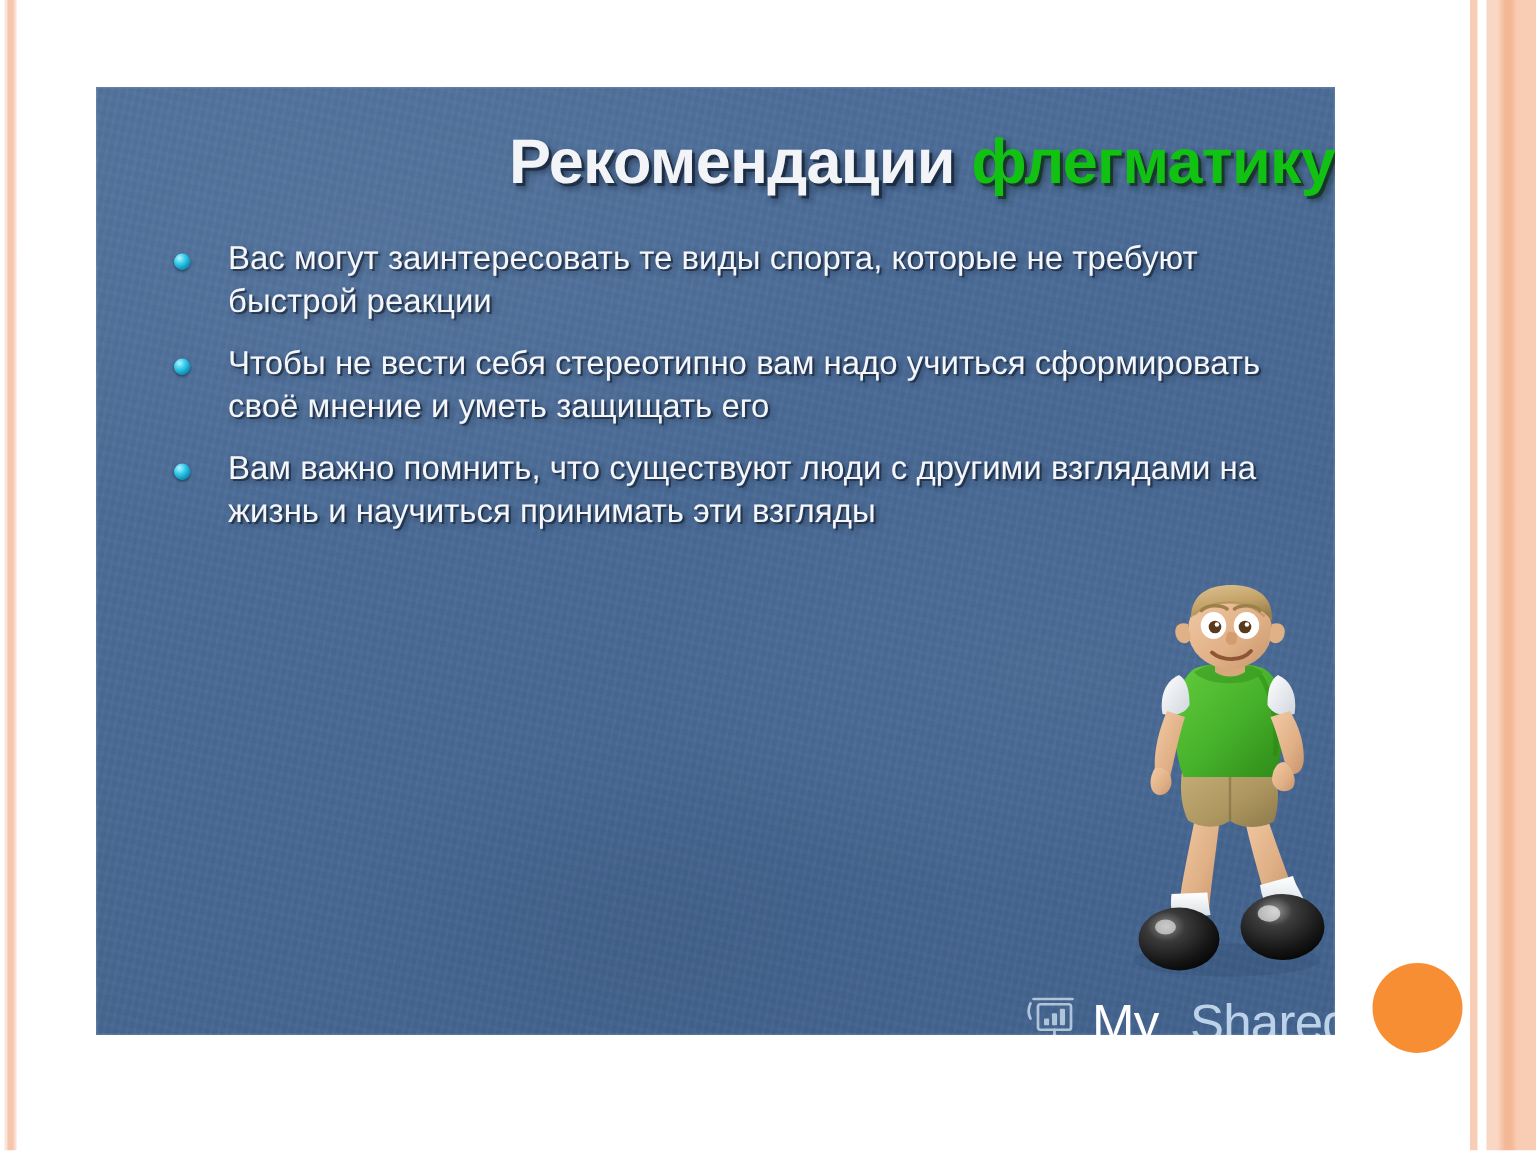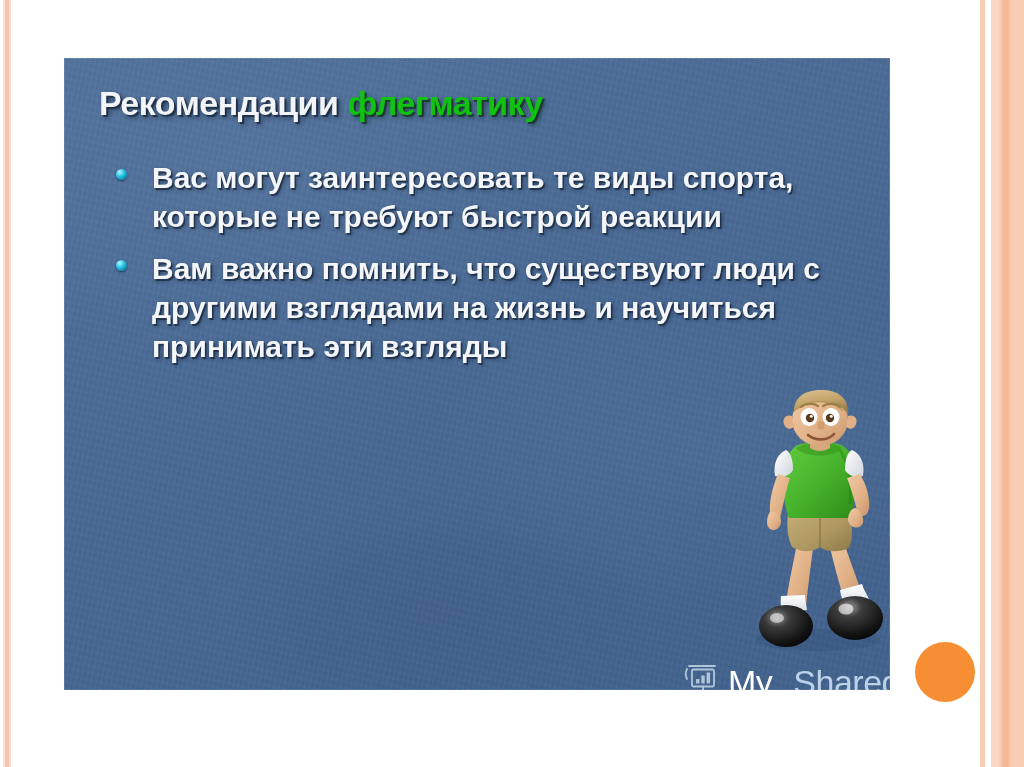--- a/index.html
+++ b/index.html
@@ -89,22 +89,22 @@
     z-index: 3;
     height: 100%;
   }
 
   
   .slide-title {
     position: absolute;
     left: 0;
     right: 0;
     top: 26px;
-    text-align: left;
-    font-size: 34px;
+    text-align: right;
+    font-size: 42px;
     font-weight: 700;
     letter-spacing: -0.5px;
     white-space: nowrap;
     padding-left: 35px;
   }
   .title-main {
     color: #f2f4f8;
     text-shadow:
       2px 2px 0 rgba(10,20,35,0.55),
       3px 3px 5px rgba(5,12,24,0.45);
@@ -133,23 +133,23 @@
     left: 8px;
     top: 11px;
     width: 11px;
     height: 11px;
     border-radius: 50%;
     background: radial-gradient(circle at 33% 28%, #b9f3ff 0%, #3fd2ef 32%, #149fc4 62%, #0a5d80 100%);
     box-shadow: 0 1px 2px rgba(6,16,30,0.55);
   }
   .bullet-text {
     color: #f4f6fa;
-    font-size: 30px;
+    font-size: 22px;
     line-height: 1.30;
-    font-weight: 700;
+    font-weight: 400;
     text-shadow:
       1.5px 1.5px 0 rgba(12,24,42,0.55),
       2px 2px 4px rgba(6,14,26,0.42);
   }
 
   
   .character {
     position: absolute;
     left: 672px;
     top: 332px;
@@ -195,20 +195,24 @@
     </div>
 
     <div class="bullet-list">
 
       <div class="bullet-item">
         <span class="bullet-marker"></span>
         <div class="bullet-text">Вас могут заинтересовать те виды спорта, которые не требуют быстрой реакции</div>
       </div>
 
 
+      <div class="bullet-item">
+        <span class="bullet-marker"></span>
+        <div class="bullet-text">Чтобы не вести себя стереотипно вам надо учиться сформировать своё мнение и уметь защищать его</div>
+      </div>
 
       <div class="bullet-item">
         <span class="bullet-marker"></span>
         <div class="bullet-text">Вам важно помнить, что существуют люди с другими взглядами на жизнь и научиться принимать эти взгляды</div>
       </div>
 
     </div>
 
     <div class="character">
       <svg width="170" height="270" viewBox="0 0 170 270" xmlns="http://www.w3.org/2000/svg">

